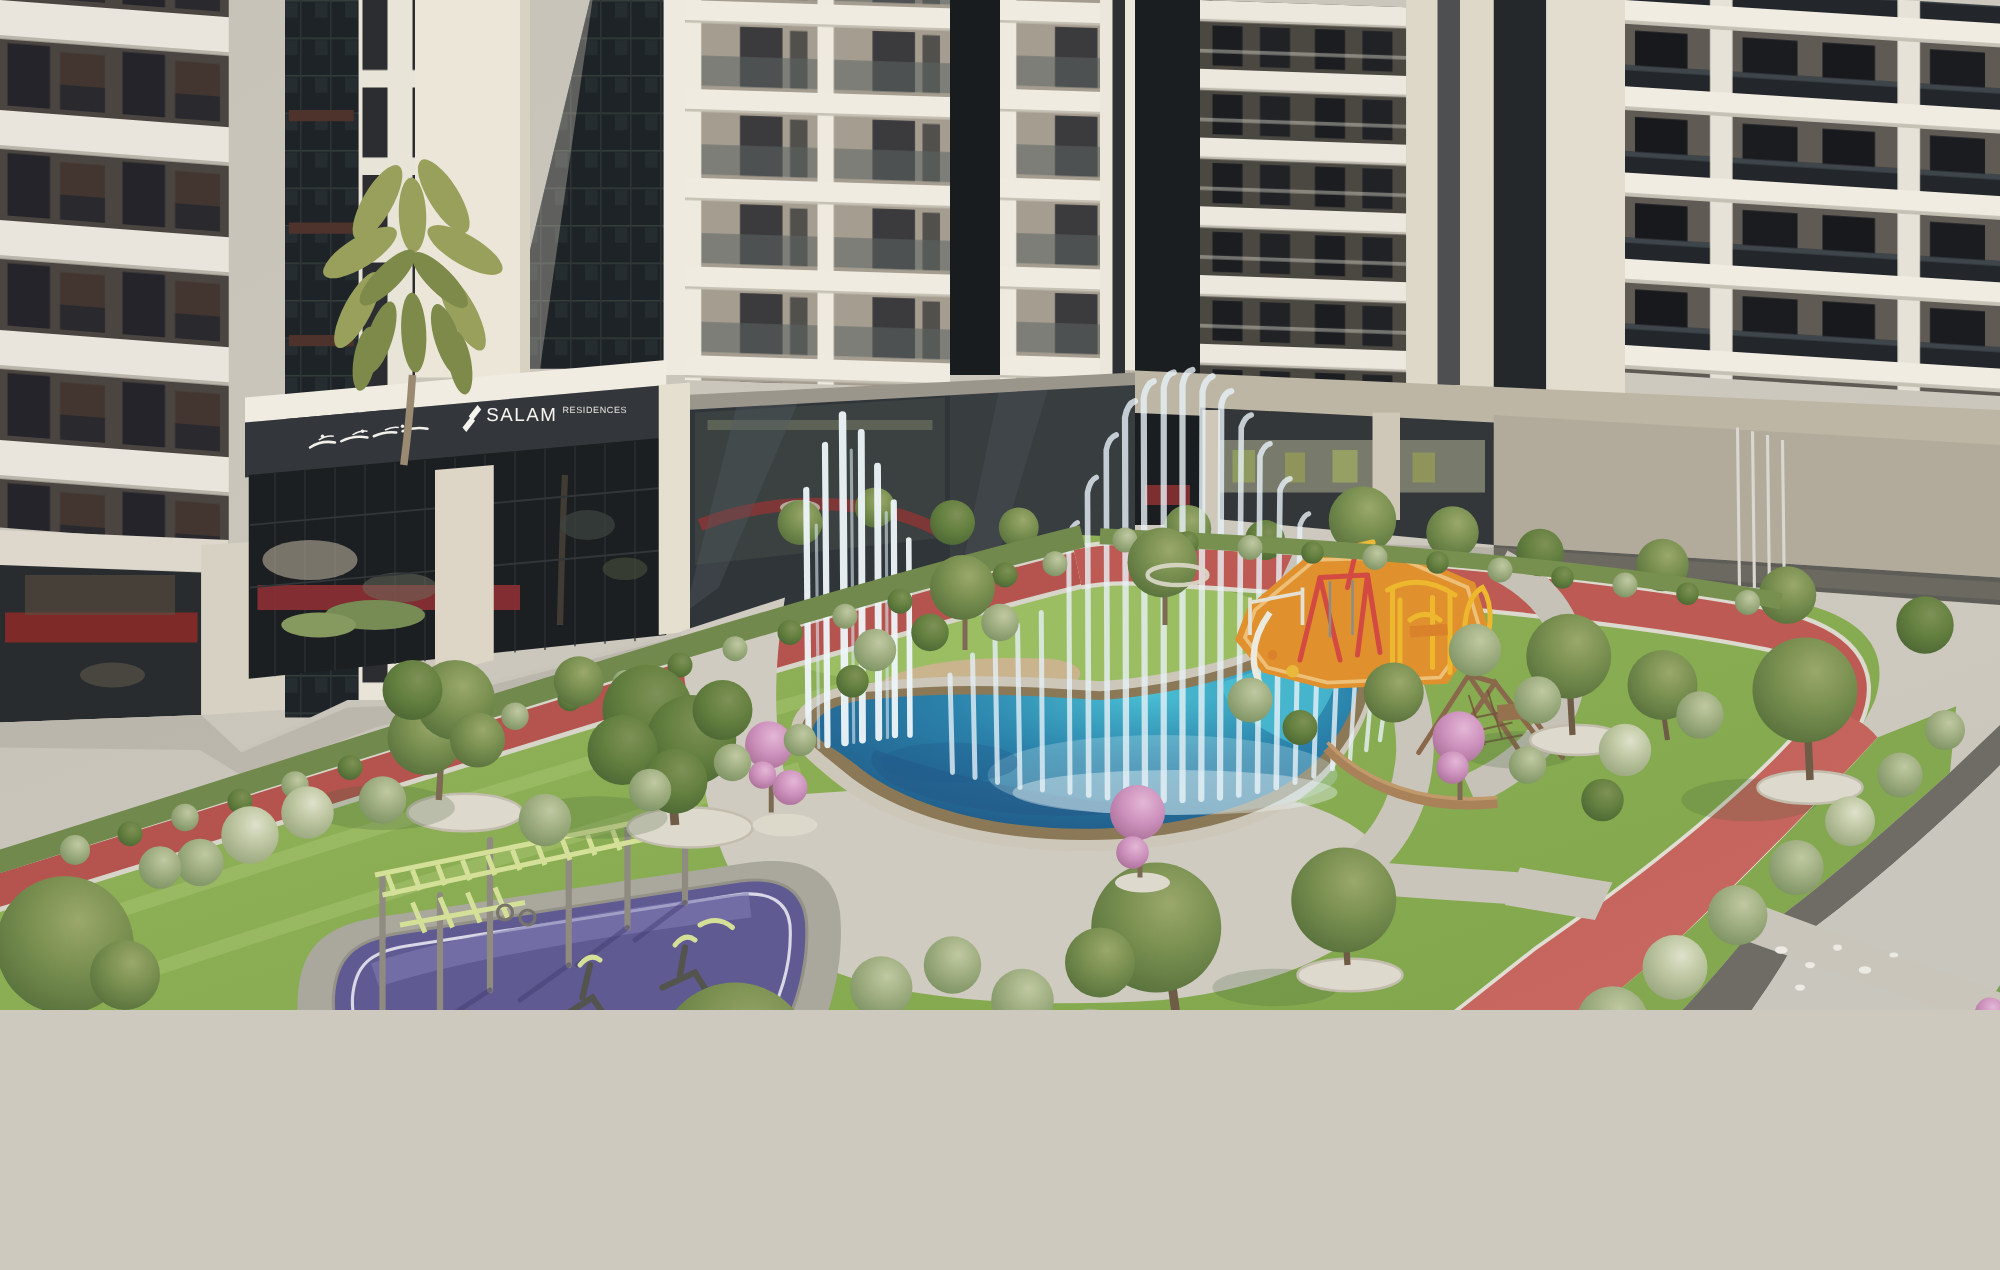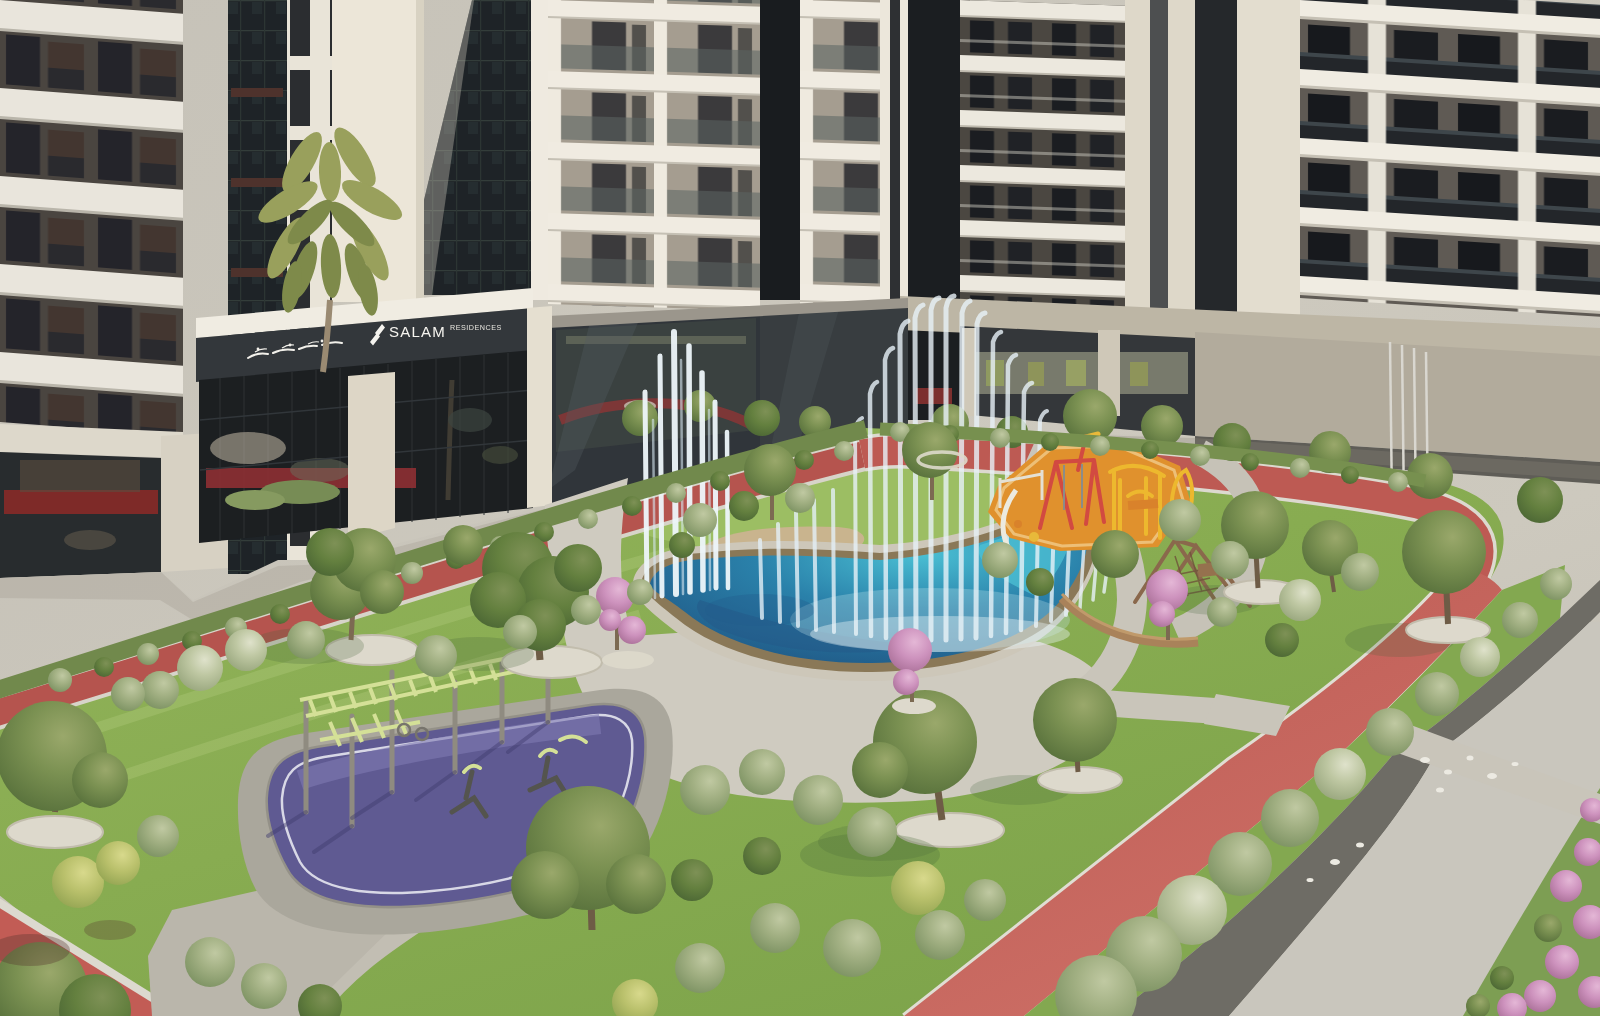--- a/index.html
+++ b/index.html
@@ -1,16 +1,16 @@
 <!DOCTYPE html>
 <html><head>
 <meta charset="utf-8">
 <style>
 html,body{margin:0;padding:0;background:#cdc9be;font-family:"Liberation Sans",sans-serif;}
-#scene{width:1600px;height:1016px;overflow:hidden;position:relative;text-align:right;}
+#scene{width:1600px;height:808px;overflow:hidden;position:relative;text-align:right;}
 </style>
 </head>
 <body>
 <div id="scene">
 <svg width="1600" height="1016" viewBox="0 0 1600 1016">
 <defs>
 <linearGradient id="gPlaza" x1="0" y1="0" x2="1" y2="1">
 <stop offset="0" stop-color="#c6c2b8"></stop>
           <stop offset="0.55" stop-color="#cdc9be"></stop>
           <stop offset="1" stop-color="#c2beb4"></stop>

